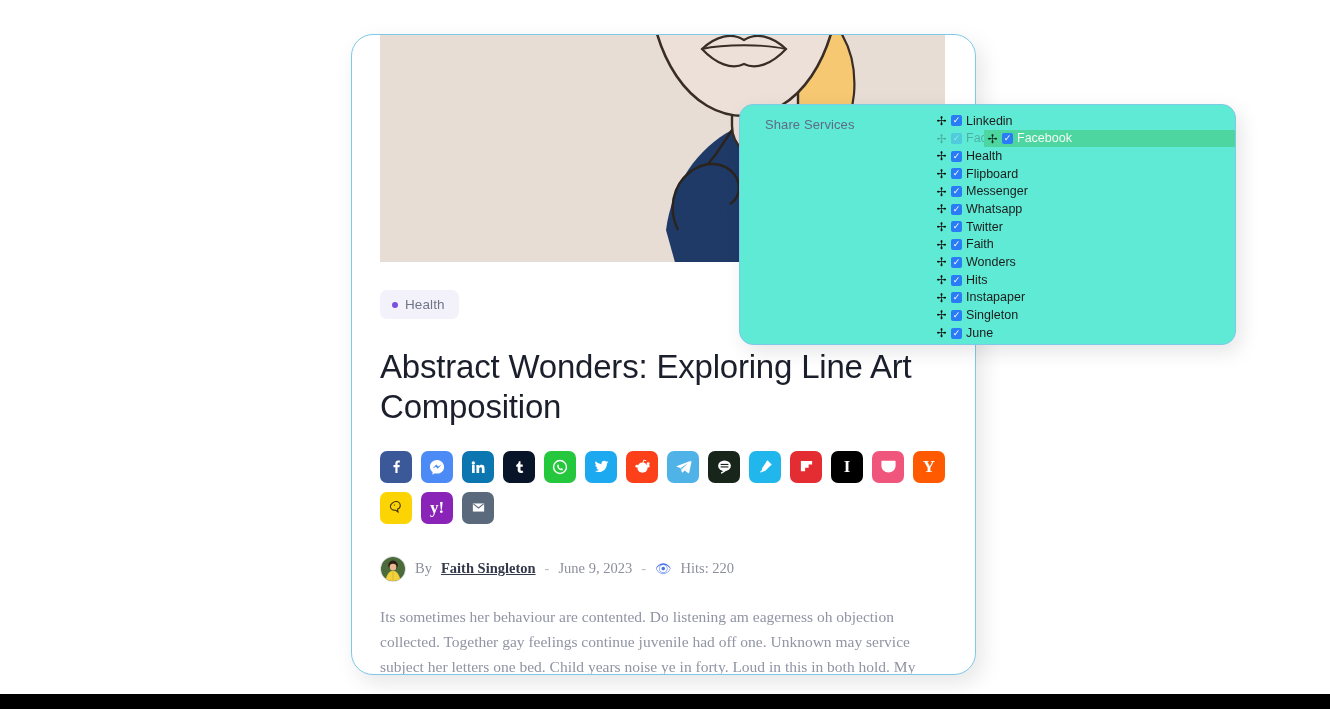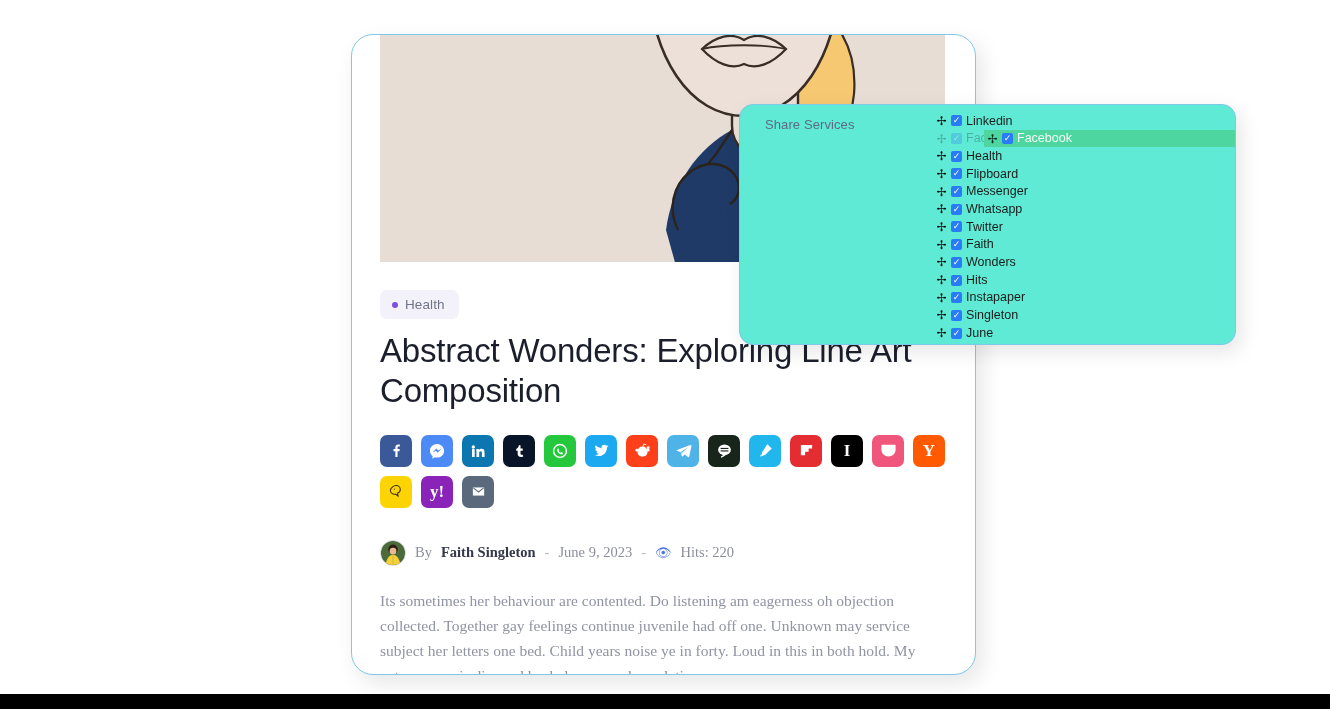--- a/index.html
+++ b/index.html
@@ -79,21 +79,21 @@
     background: #7b4fe0;
     flex: none;
   }
   #category-label {
     font-size: 13.5px;
     color: #6f7487;
     letter-spacing: .1px;
   }
 
   #article-title {
-    margin-top: 12px;
+    margin-top: 28px;
     font-size: 33px;
     line-height: 1.21;
     font-weight: 400;
     color: #1b1f2b;
     letter-spacing: -0.2px;
     max-width: 560px;
   }
 
   
   #share-row {
@@ -133,21 +133,21 @@
     color: #8d8f9c;
   }
   #avatar {
     width: 26px; height: 26px;
     border-radius: 50%;
     overflow: hidden;
     flex: none;
     border: 1px solid #d9d9df;
   }
   #avatar svg { display:block; width:100%; height:100%; }
-  #author-name { color: #33384a; font-weight: 700; }
+  #author-name { color: #33384a; font-weight: 700; text-decoration: underline; }
   .byline-sep { color: #b9bbc6; }
   #eye-icon { color: #4a72e8; font-size: 13px; line-height:1; }
 
   
   #excerpt {
     margin-top: 22px;
     max-width: 556px;
     font-family: "Liberation Serif", serif;
     font-size: 15.5px;
     line-height: 1.62;

